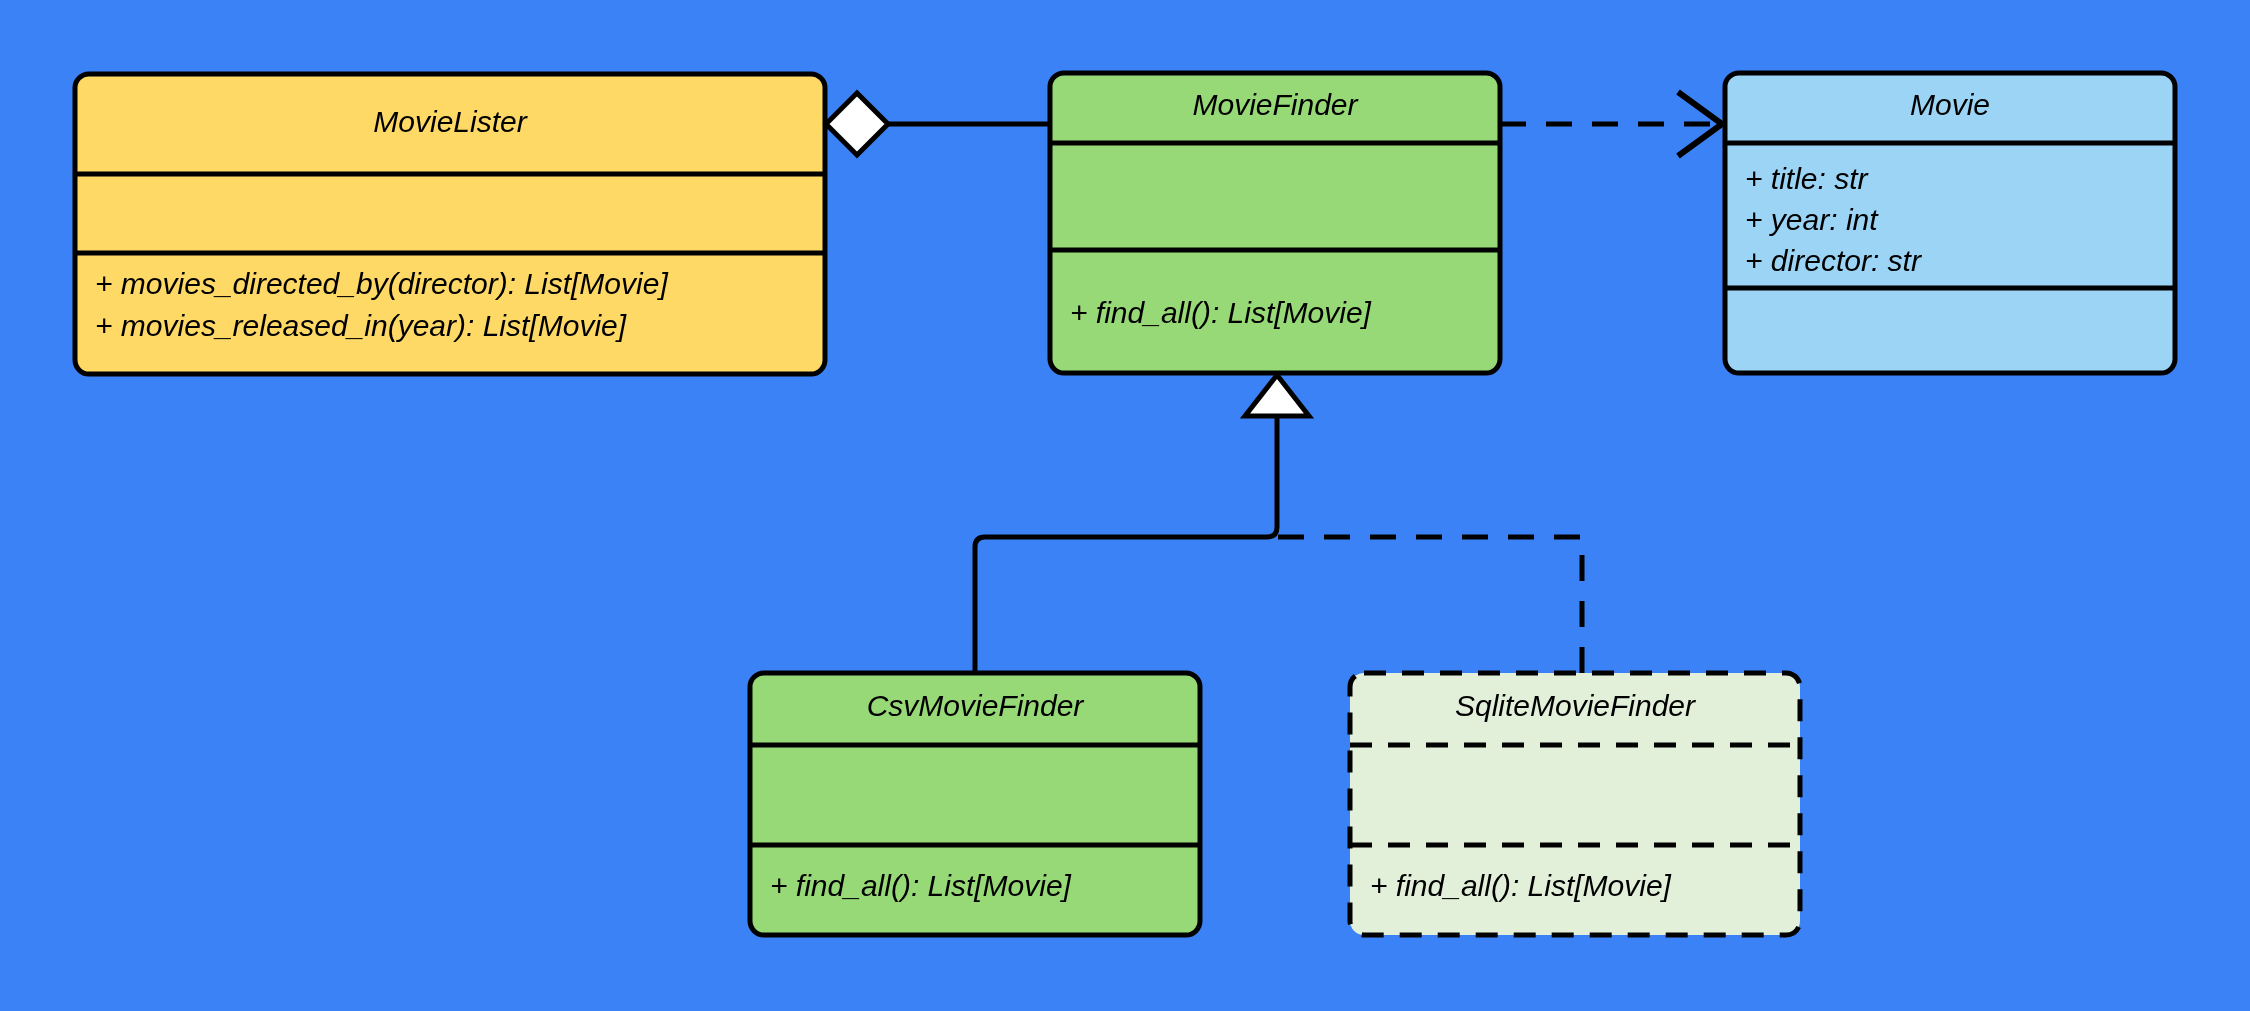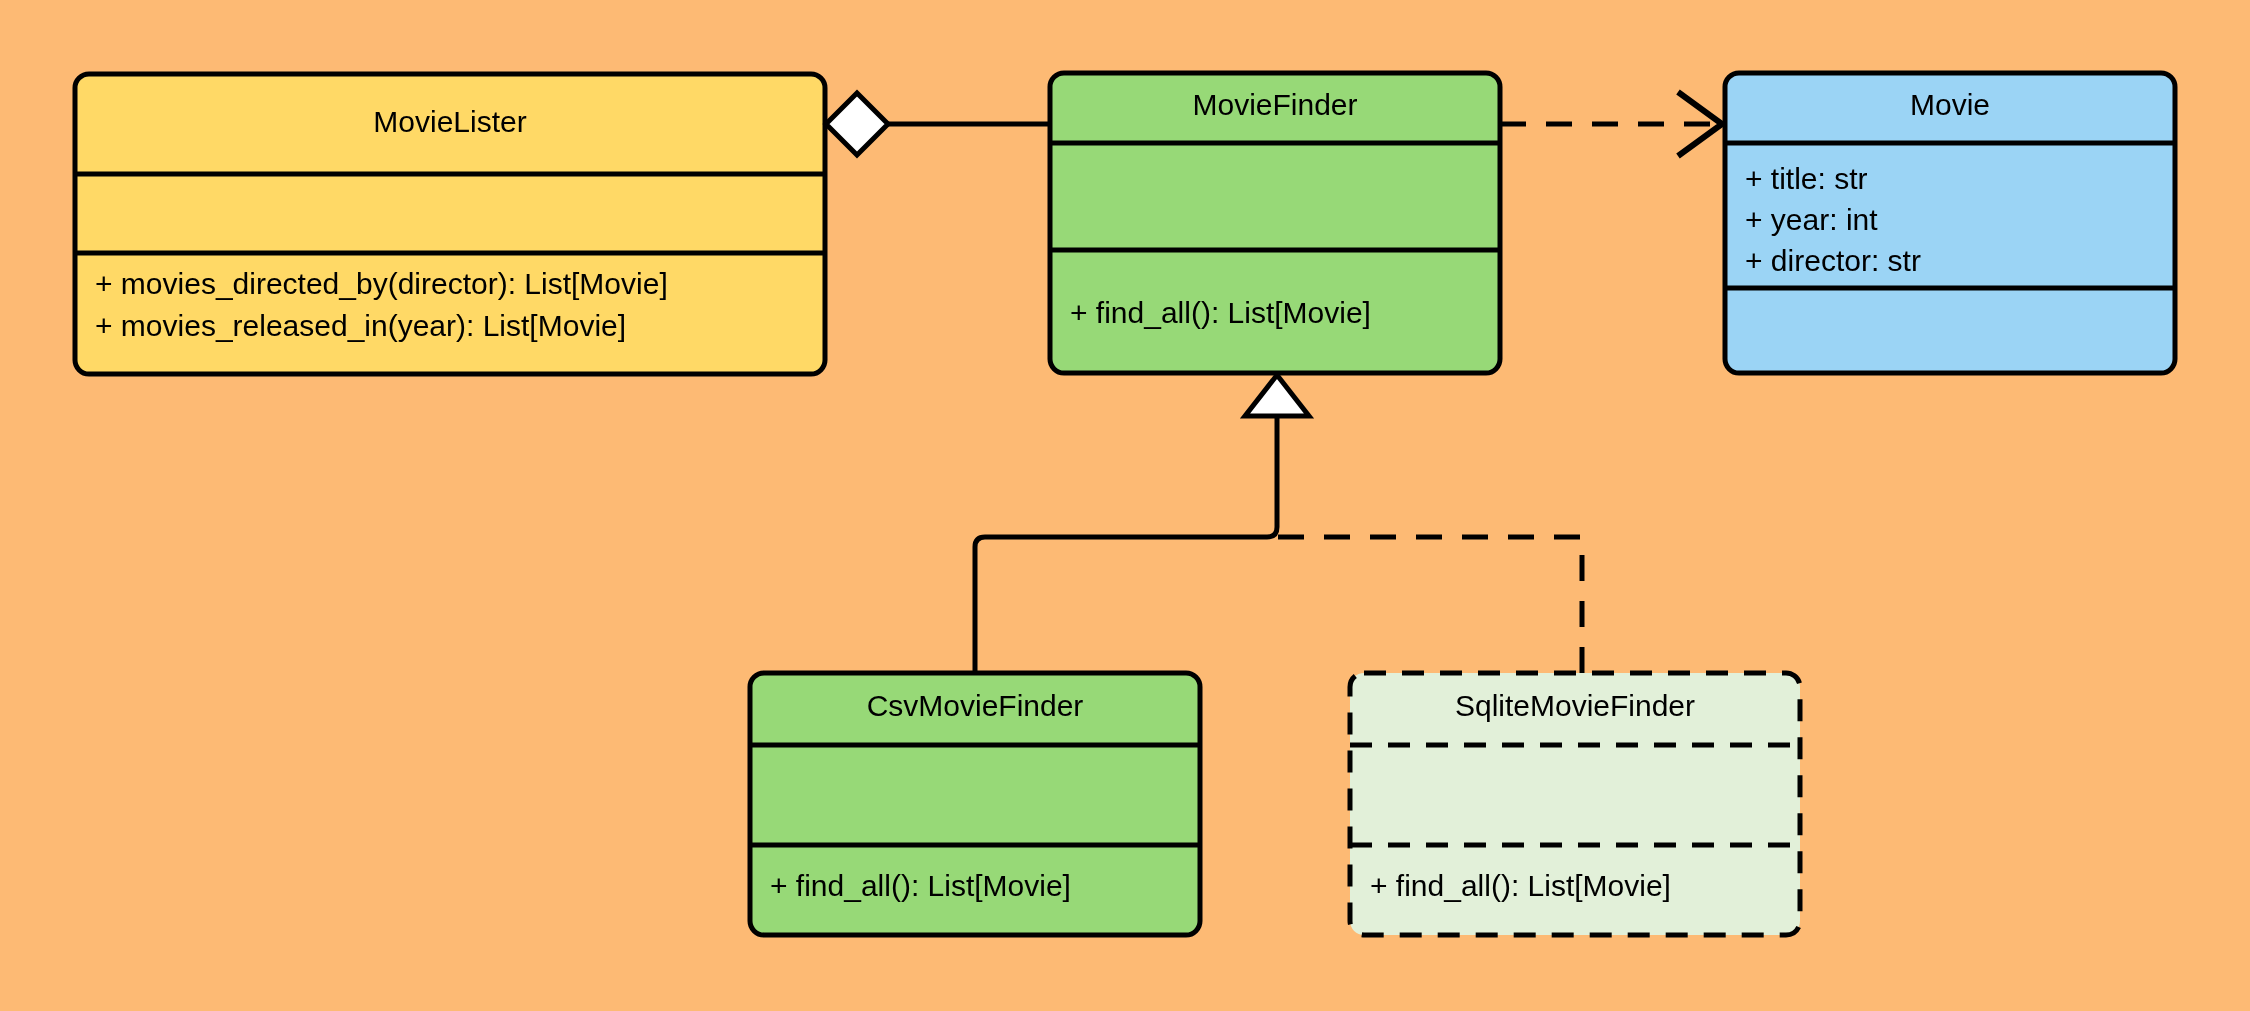--- a/index.html
+++ b/index.html
@@ -10,21 +10,22 @@
   body {
     width: 2250px;
     height: 1011px;
     overflow: hidden;
     font-family: "Liberation Sans", sans-serif;
   }
   #diagram-root {
     position: relative;
     width: 2250px;
     height: 1011px;
-    background: #fdba74;
+    background: #3b82f6;
+    font-style: italic;
   }
   svg#uml-canvas {
     display: block;
     width: 2250px;
     height: 1011px;
   }
   .cls-box-fill { stroke: #000000; }
   .cls-dashed-border { stroke: #000000; stroke-width: 5; fill: none; stroke-dasharray: 22 16; }
   .cls-divider { stroke: #000000; stroke-width: 5; }
   .cls-divider-dashed { stroke: #000000; stroke-width: 5; stroke-dasharray: 22 16; }

